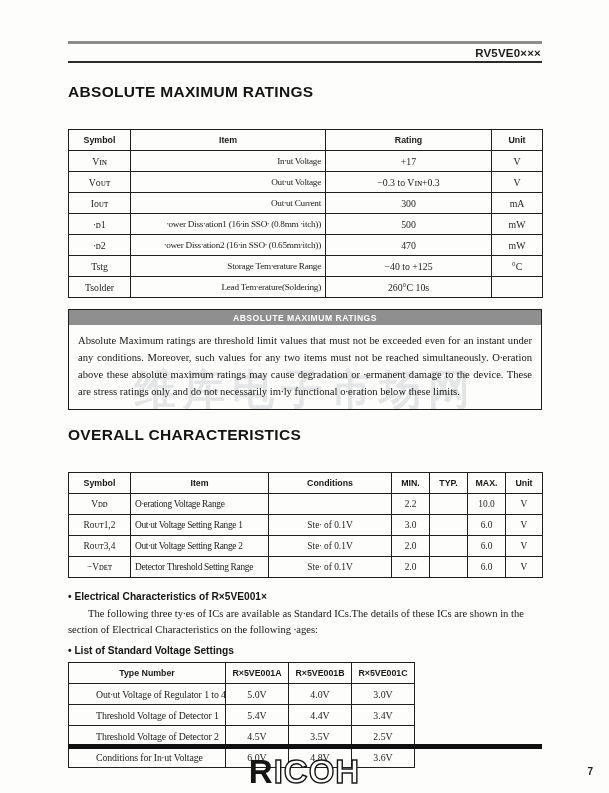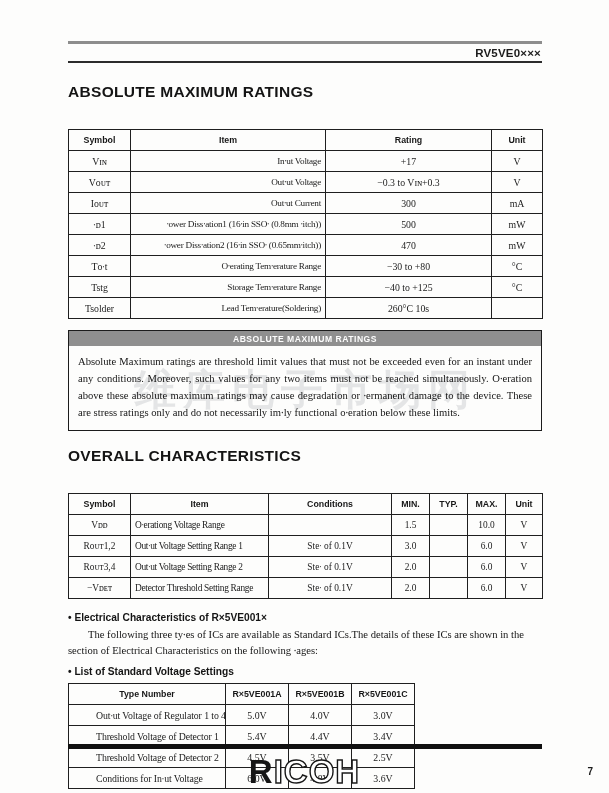--- a/index.html
+++ b/index.html
@@ -118,26 +118,20 @@
           <td>∙ᴅ1</td>
           <td>∙ower Diss∙ation1 (16∙in SSO∙ (0.8mm ∙itch))</td>
           <td>500</td>
           <td>mW</td>
         </tr>
         <tr>
           <td>∙ᴅ2</td>
           <td>∙ower Diss∙ation2 (16∙in SSO∙ (0.65mm∙itch))</td>
           <td>470</td>
           <td>mW</td>
-        </tr>
-        <tr>
-          <td>Tᴏ∙t</td>
-          <td>O∙erating Tem∙erature Range</td>
-          <td>−30 to +80</td>
-          <td>°C</td>
         </tr>
         <tr>
           <td>Tstg</td>
           <td>Storage Tem∙erature Range</td>
           <td>−40 to +125</td>
           <td>°C</td>
         </tr>
         <tr>
           <td>Tsolder</td>
           <td>Lead Tem∙erature(Soldering)</td>
@@ -173,21 +167,21 @@
           <th>TYP.</th>
           <th>MAX.</th>
           <th>Unit</th>
         </tr>
     </thead>
     <tbody>
         <tr>
           <td>Vᴅᴅ</td>
           <td>O∙erationg Voltage Range</td>
           <td></td>
-          <td>1.5</td>
+          <td>2.2</td>
           <td></td>
           <td>10.0</td>
           <td>V</td>
         </tr>
         <tr>
           <td>Rᴏᴜᴛ1,2</td>
           <td>Out∙ut Voltage Setting Range 1</td>
           <td>Ste∙ of 0.1V</td>
           <td>3.0</td>
           <td></td>

